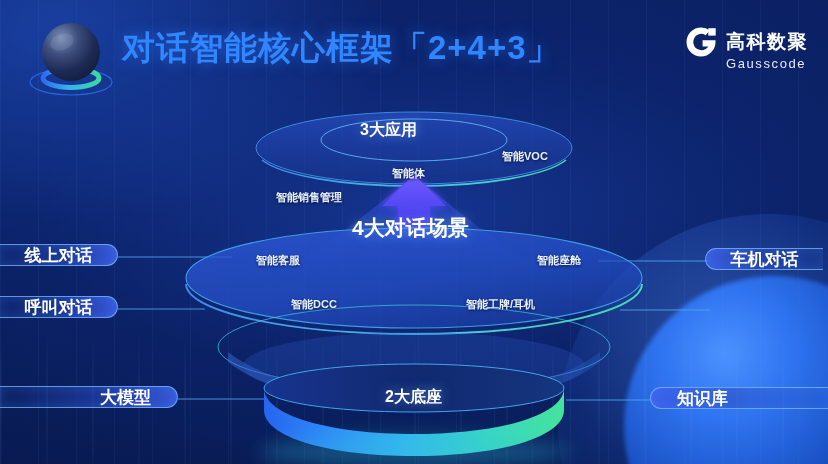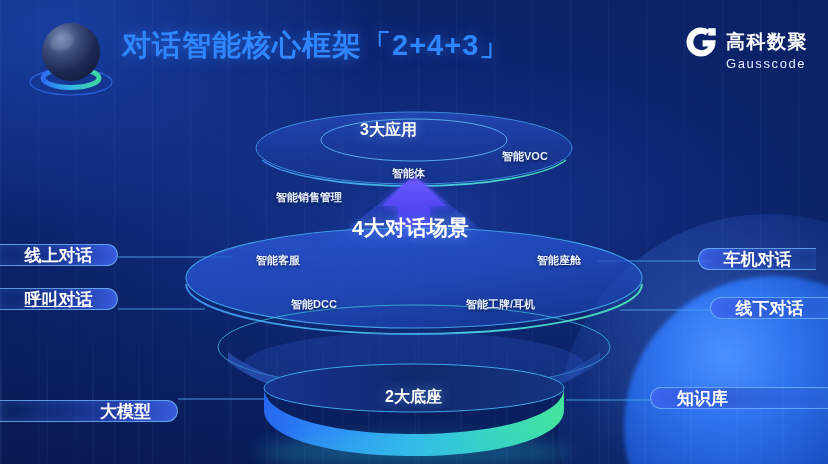--- a/index.html
+++ b/index.html
@@ -53,21 +53,21 @@
     position:absolute;left:-160px;top:-190px;width:560px;height:420px;
     background:radial-gradient(ellipse at 40% 50%, rgba(35,85,200,0.40) 0%, rgba(10,31,92,0) 68%);
     pointer-events:none;
   }
 
   
   #header{position:absolute;left:0;top:0;width:828px;height:104px;}
   #logo-mark{position:absolute;left:26px;top:12px;width:90px;height:88px;}
   #title{
     position:absolute;left:122px;top:26px;
-    font-size:29px;font-weight:bold;letter-spacing:1px;
+    font-size:33px;font-weight:bold;letter-spacing:1px;
     color:#2f86ff;
     text-shadow:0 0 14px rgba(45,125,255,0.55);
     white-space:nowrap;
   }
   #brand{position:absolute;right:20px;top:16px;height:52px;display:flex;align-items:center;gap:7px;}
   #brand-text{display:flex;flex-direction:column;line-height:1;}
   #brand-cn{font-size:19px;font-weight:bold;color:#ffffff;letter-spacing:1.5px;margin-top:18px;}
   #brand-en{font-size:13px;color:#e3ecff;letter-spacing:1.6px;margin-top:6px;}
 
   
@@ -102,23 +102,23 @@
     border-radius:0 14px 14px 0;border-left:none;
     background:linear-gradient(90deg, rgba(24,50,130,0.05) 0%, rgba(40,72,190,0.55) 55%, rgba(62,96,235,0.85) 100%);
     box-shadow:inset 0 0 14px rgba(70,130,255,0.30);
   }
   .pill-r{
     border-radius:14px 0 0 14px;border-right:none;
     background:linear-gradient(270deg, rgba(24,50,130,0.05) 0%, rgba(40,72,190,0.55) 55%, rgba(62,96,235,0.85) 100%);
     box-shadow:inset 0 0 14px rgba(70,130,255,0.30);
   }
   #p-online{left:0;top:244px;width:118px;}
-  #p-call{left:0;top:288px;width:118px;text-decoration:underline;}
-  #p-model{left:0;top:400px;width:178px;justify-content:flex-end;padding-right:26px;}
-  #p-car{right:12px;top:248px;width:118px;}
+  #p-call{left:0;top:296px;width:118px;}
+  #p-model{left:0;top:386px;width:178px;justify-content:flex-end;padding-right:26px;}
+  #p-car{right:5px;top:248px;width:118px;}
   #p-offline{right:0;top:297px;width:118px;}
   #p-kb{right:0;top:387px;width:178px;justify-content:flex-start;padding-left:26px;}
 </style>
 </head>
 <body>
 
 <div id="slide">
 
   <div id="topglow"></div>
   <div id="bgsphereglow"></div>
@@ -269,16 +269,15 @@
   <div class="lbl node" id="n-kf">智能客服</div>
   <div class="lbl node" id="n-zc">智能座舱</div>
   <div class="lbl node" id="n-dcc">智能DCC</div>
   <div class="lbl node" id="n-gp">智能工牌/耳机</div>
 
   <div class="pill pill-l" id="p-online">线上对话</div>
   <div class="pill pill-l" id="p-call">呼叫对话</div>
   <div class="pill pill-l" id="p-model">大模型</div>
 
   <div class="pill pill-r" id="p-car">车机对话</div>
-  <div class="pill pill-r" id="p-offline">线下对话</div>
   <div class="pill pill-r" id="p-kb">知识库</div>
 
 </div>
 
 </body></html>

